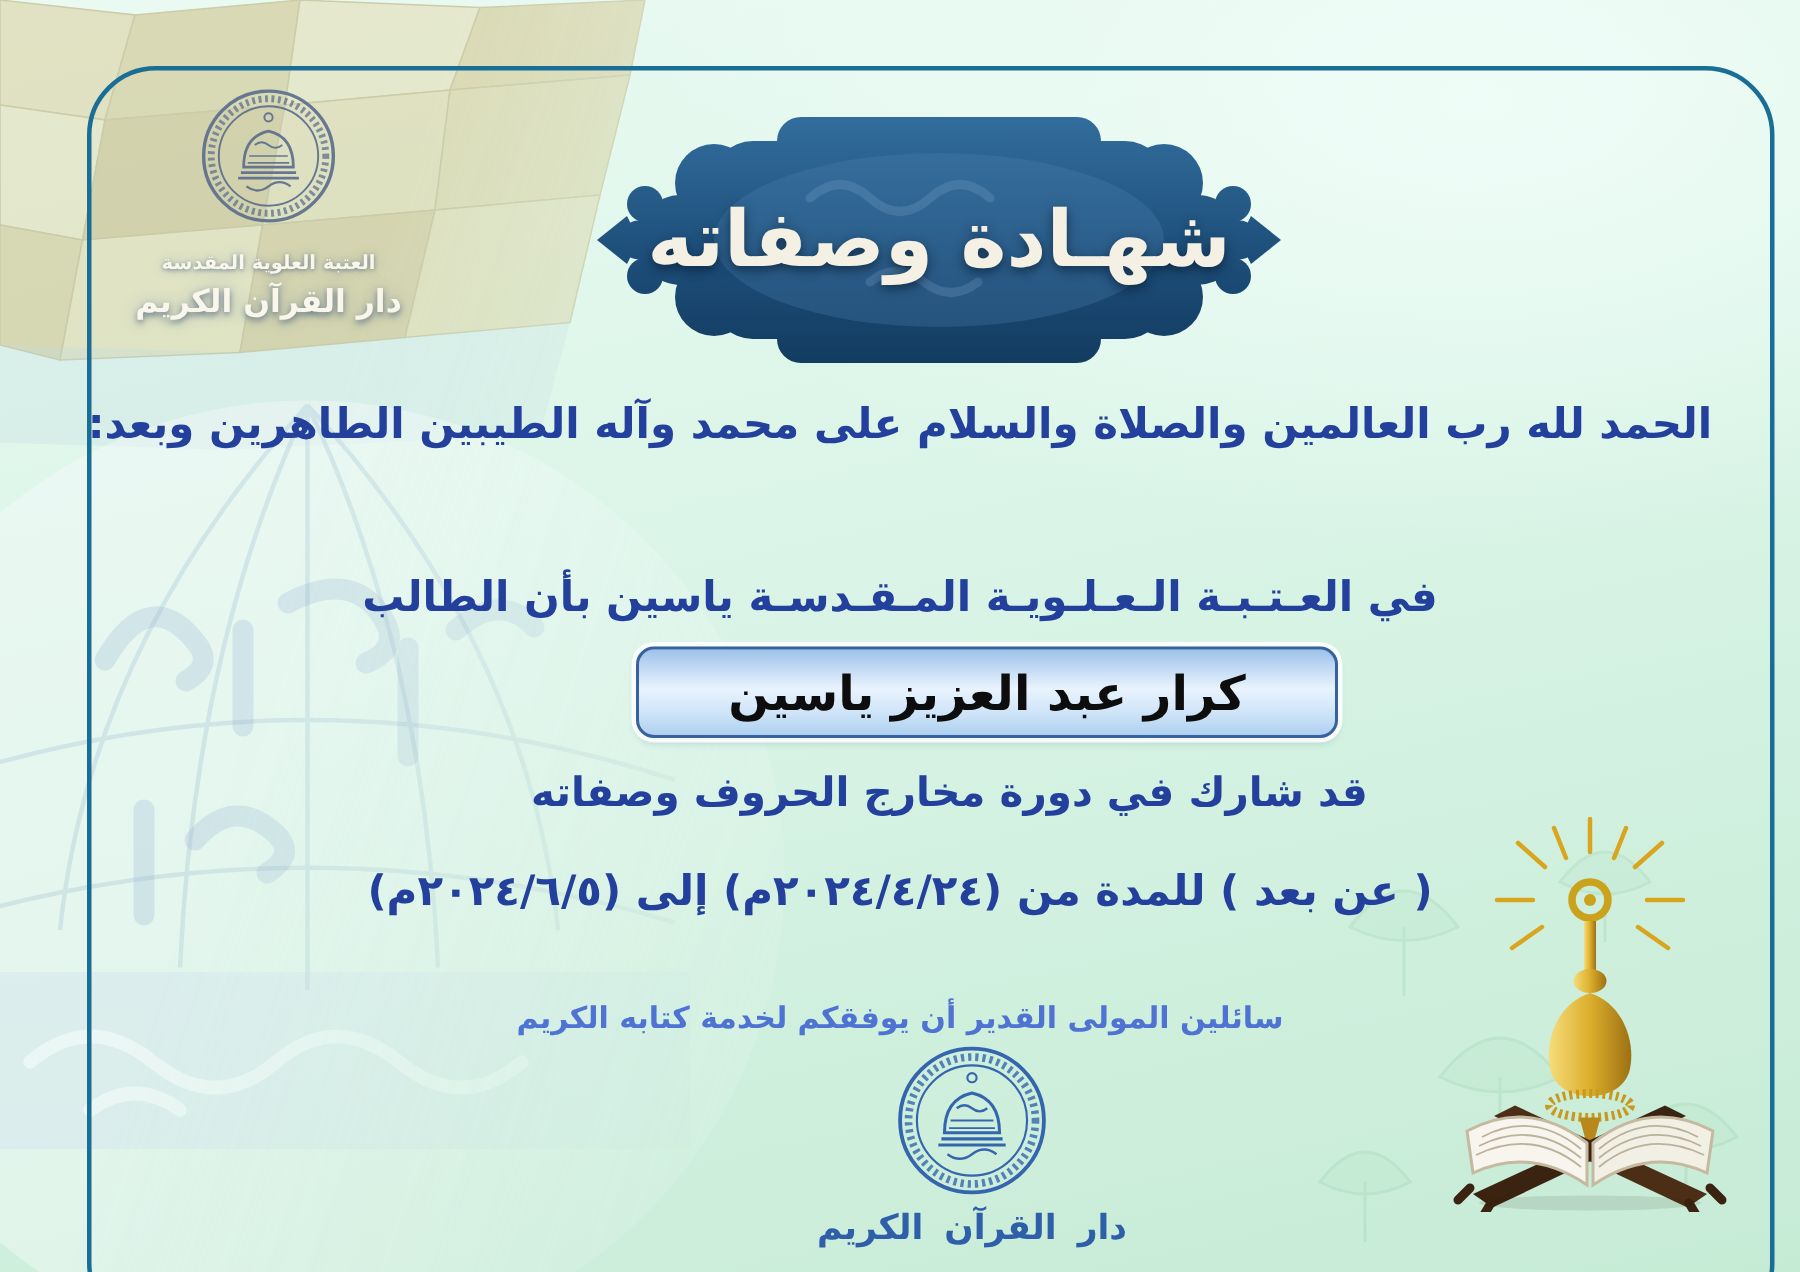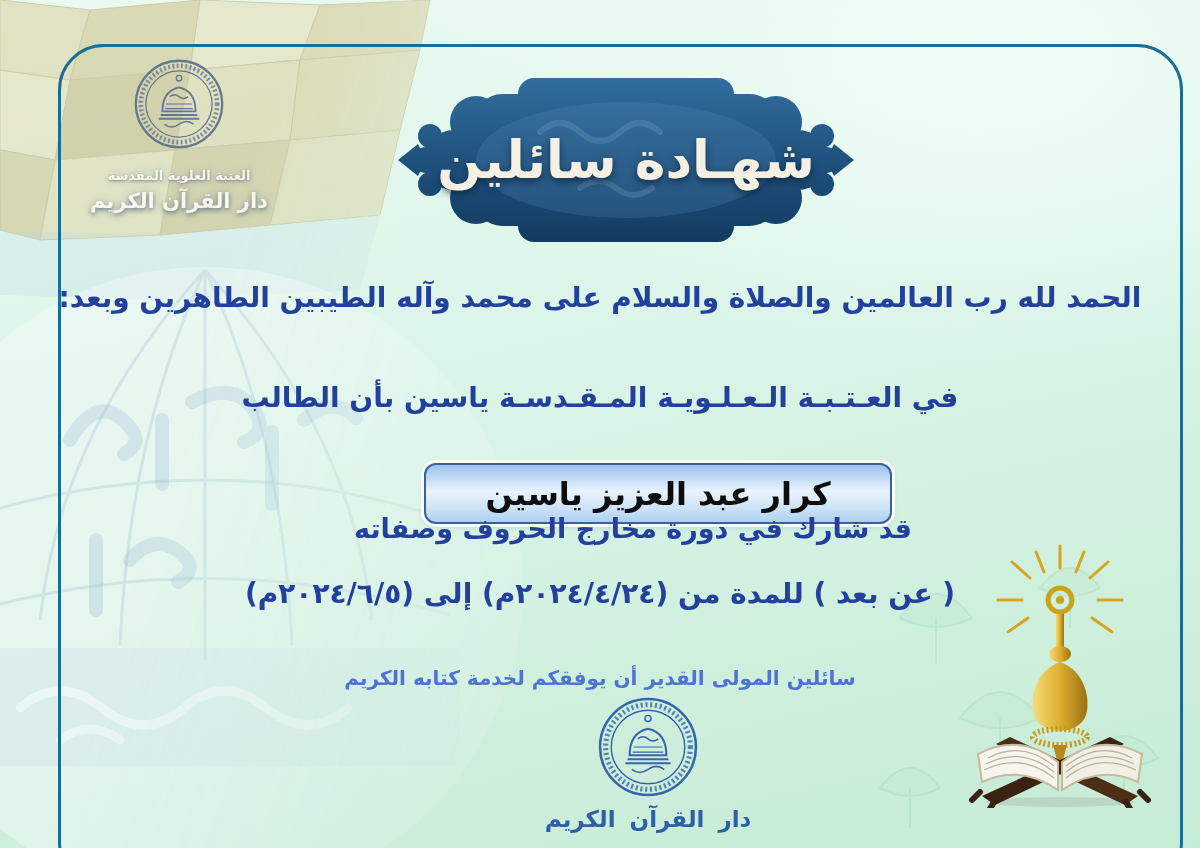--- a/index.html
+++ b/index.html
@@ -37,34 +37,33 @@
   .issuer .org1{
     margin-top:14px;font-size:13px;font-weight:bold;color:#f9f6ec;
     text-shadow:0 1px 3px rgba(70,90,120,.65),0 0 8px rgba(120,140,170,.4);
   }
   .issuer .org2{
     margin-top:6px;font-size:21px;font-weight:bold;color:#f9f6ec;letter-spacing:1px;
     text-shadow:0 2px 4px rgba(70,90,120,.7),0 0 10px rgba(120,140,170,.45);
   }
   
   .line{position:absolute;left:0;width:100%;text-align:center;color:#22409c;font-weight:bold;}
-  .l-opening{top:266px;font-size:28px;margin-top:15px;}
+  .l-opening{top:266px;font-size:28px;}
   .l-issuer{top:330px;font-size:25px;}
   .l-affirm{top:381px;font-size:28px;}
   .l-course{top:513px;font-size:27px;padding-left:33px;}
   .l-duration{top:577px;font-size:28px;}
   .l-prayer{top:666px;font-size:20px;color:#4f73d2;letter-spacing:.5px;}
   
   .name-box{
     position:absolute;left:424px;top:431px;width:464px;height:57px;
     display:flex;align-items:center;justify-content:center;
     background:linear-gradient(180deg,#9dc2ea 0%,#e9f3fe 46%,#cfe4f8 74%,#aed0f0 100%);
     border:2px solid #38629e;border-radius:12px;
     box-shadow:0 0 0 3px rgba(255,255,255,.85),0 3px 6px rgba(30,60,110,.18);
-    margin-top:32px;
   }
   .name-box .name{font-size:32px;font-weight:bold;color:#0d0d0d;}
   
   .footer-emblem{position:absolute;left:520px;top:696px;width:256px;text-align:center;color:#3566ad;}
   .footer-emblem svg{width:102px;height:102px;}
   .footer-emblem .org{
     margin-top:4px;font-size:23px;font-weight:bold;color:#2e5fa8;word-spacing:6px;letter-spacing:1px;
   }
   
   .quran{position:absolute;left:950px;top:538px;width:220px;height:270px;}
@@ -184,21 +183,21 @@
           <circle cx="436" cy="88" r="13"></circle>
           <circle cx="432" cy="112" r="12"></circle>
         <polygon points="464,88 444,72 436,88 444,104"></polygon>
       </g>
       <ellipse cx="236" cy="88" rx="150" ry="58" fill="#4e85b3" opacity=".28"></ellipse>
       <g fill="none" stroke="#7fa9cc" stroke-width="6" stroke-linecap="round" opacity=".25">
         <path d="M150,60 q20,-18 40,0 t40,0 t40,0"></path>
         <path d="M190,116 q18,-14 36,0 t36,0"></path>
       </g>
     </svg>
-    <div class="banner-title">شهـادة سائلين</div>
+    <div class="banner-title">شهـادة وصفاته</div>
   </div>
 
   <div class="line l-opening">الحمد لله رب العالمين والصلاة والسلام على محمد وآله الطيبين الطاهرين وبعد:</div>
   <div class="line l-affirm">في العـتـبـة الـعـلـويـة المـقـدسـة ياسين بأن الطالب</div>
 
   <div class="name-box">
     <span class="name">كرار عبد العزيز ياسين</span>
   </div>
 
   <div class="line l-course">قد شارك في دورة مخارج الحروف وصفاته</div>

